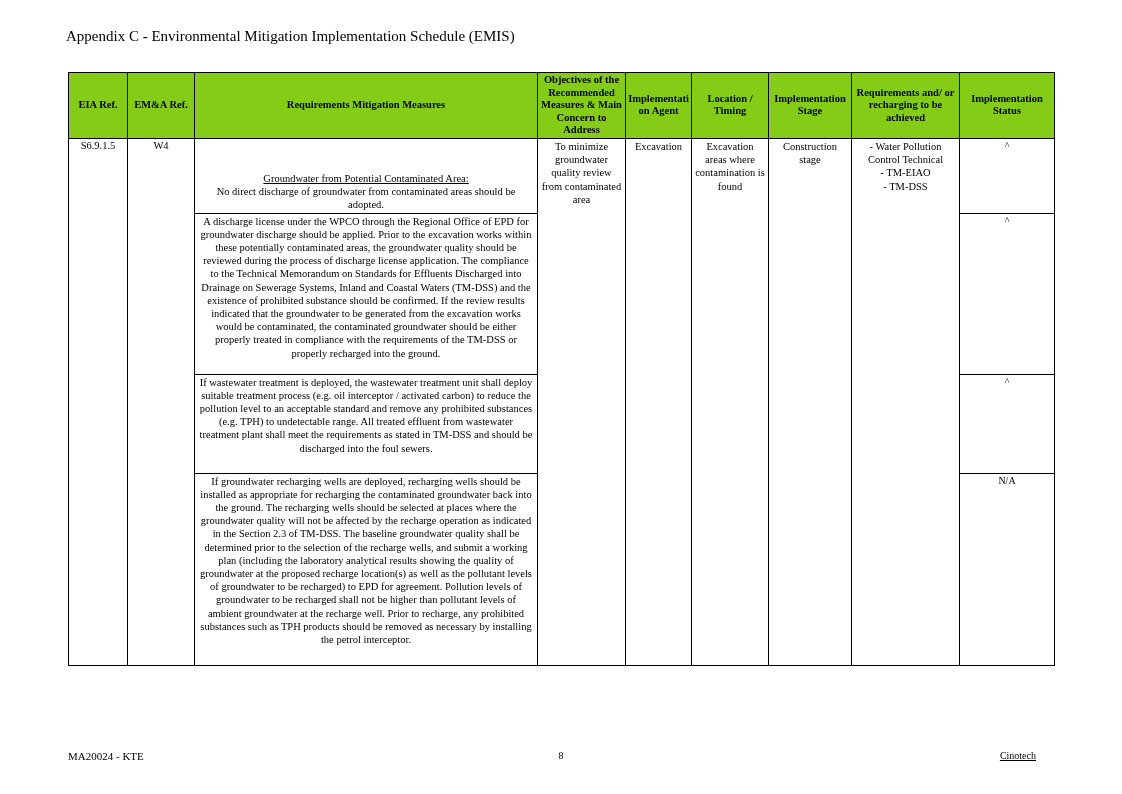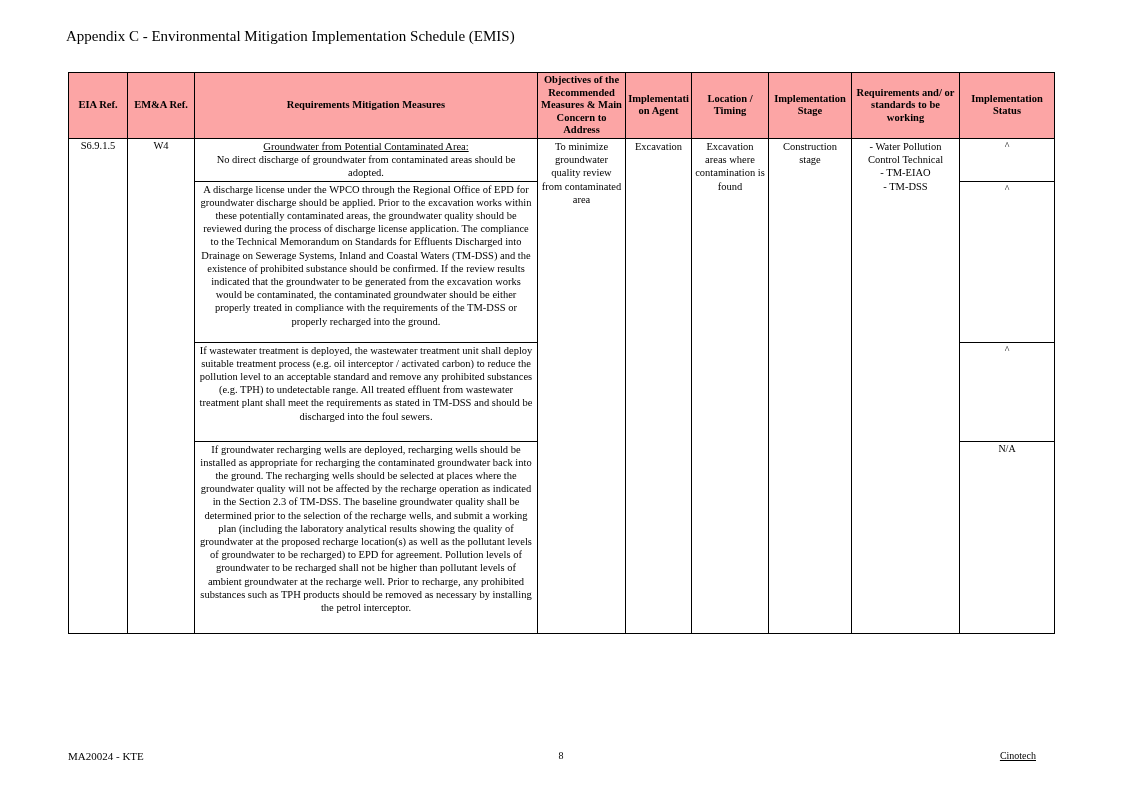--- a/index.html
+++ b/index.html
@@ -22,35 +22,35 @@
     font-size: 10.5px;
   }
   table.emis th, table.emis td {
     border: 1px solid #000;
     padding: 1px 3px;
     vertical-align: top;
     overflow: hidden;
     text-align: center;
   }
   table.emis th {
-    background: #fca5a5;
+    background: #84cc16;
     font-weight: bold;
     text-align: center;
     vertical-align: middle;
     line-height: 12.6px;
     padding: 1px 2px;
   }
   tr.hdr { height: 64px; }
   tr.r1 { height: 39px; }
   tr.r2 { height: 161px; }
   tr.r3 { height: 99px; }
   tr.r4 { height: 192px; }
   td.center { text-align: center; }
   td.measures { line-height: 13.2px; }
-  .m-heading { text-decoration: underline; }
+  .m-heading { text-decoration: underline; margin-top: 32px; }
   td.status-cell { text-align: center; font-size: 10px; line-height: 12px; }
   td.left-col { line-height: 13.2px; }
   .req-item { line-height: 13.2px; }
   .footer-left  { position: absolute; left: 68px;  top: 750px; font-size: 11px; }
   .footer-center{ position: absolute; left: 50%; transform: translateX(-50%); top: 750px; font-size: 10px; }
   .footer-right { position: absolute; right: 86px; top: 750px; font-size: 10px; text-decoration: underline; }
   .hdr-line { display: block; }
 </style>
 </head>
 <body>
@@ -74,21 +74,21 @@
       <th>EIA Ref.</th>
       <th>EM&amp;A Ref.</th>
       <th>Requirements Mitigation Measures</th>
       <th>Objectives of the Recommended Measures &amp; Main Concern to Address</th>
       <th>
         <span class="hdr-line">Implementati</span>
         <span class="hdr-line">on Agent</span>
       </th>
       <th>Location / Timing</th>
       <th>Implementation Stage</th>
-      <th>Requirements and/ or standards to be working</th>
+      <th>Requirements and/ or recharging to be achieved</th>
       <th>Implementation Status</th>
     </tr>
   </thead>
   <tbody>
     <tr class="r1">
       <td class="center" rowspan="4">S6.9.1.5</td>
       <td class="center" rowspan="4">W4</td>
       <td class="measures">
         <div class="m-heading">Groundwater from Potential Contaminated Area:</div>
         <div>No direct discharge of groundwater from contaminated areas should be adopted.</div>

